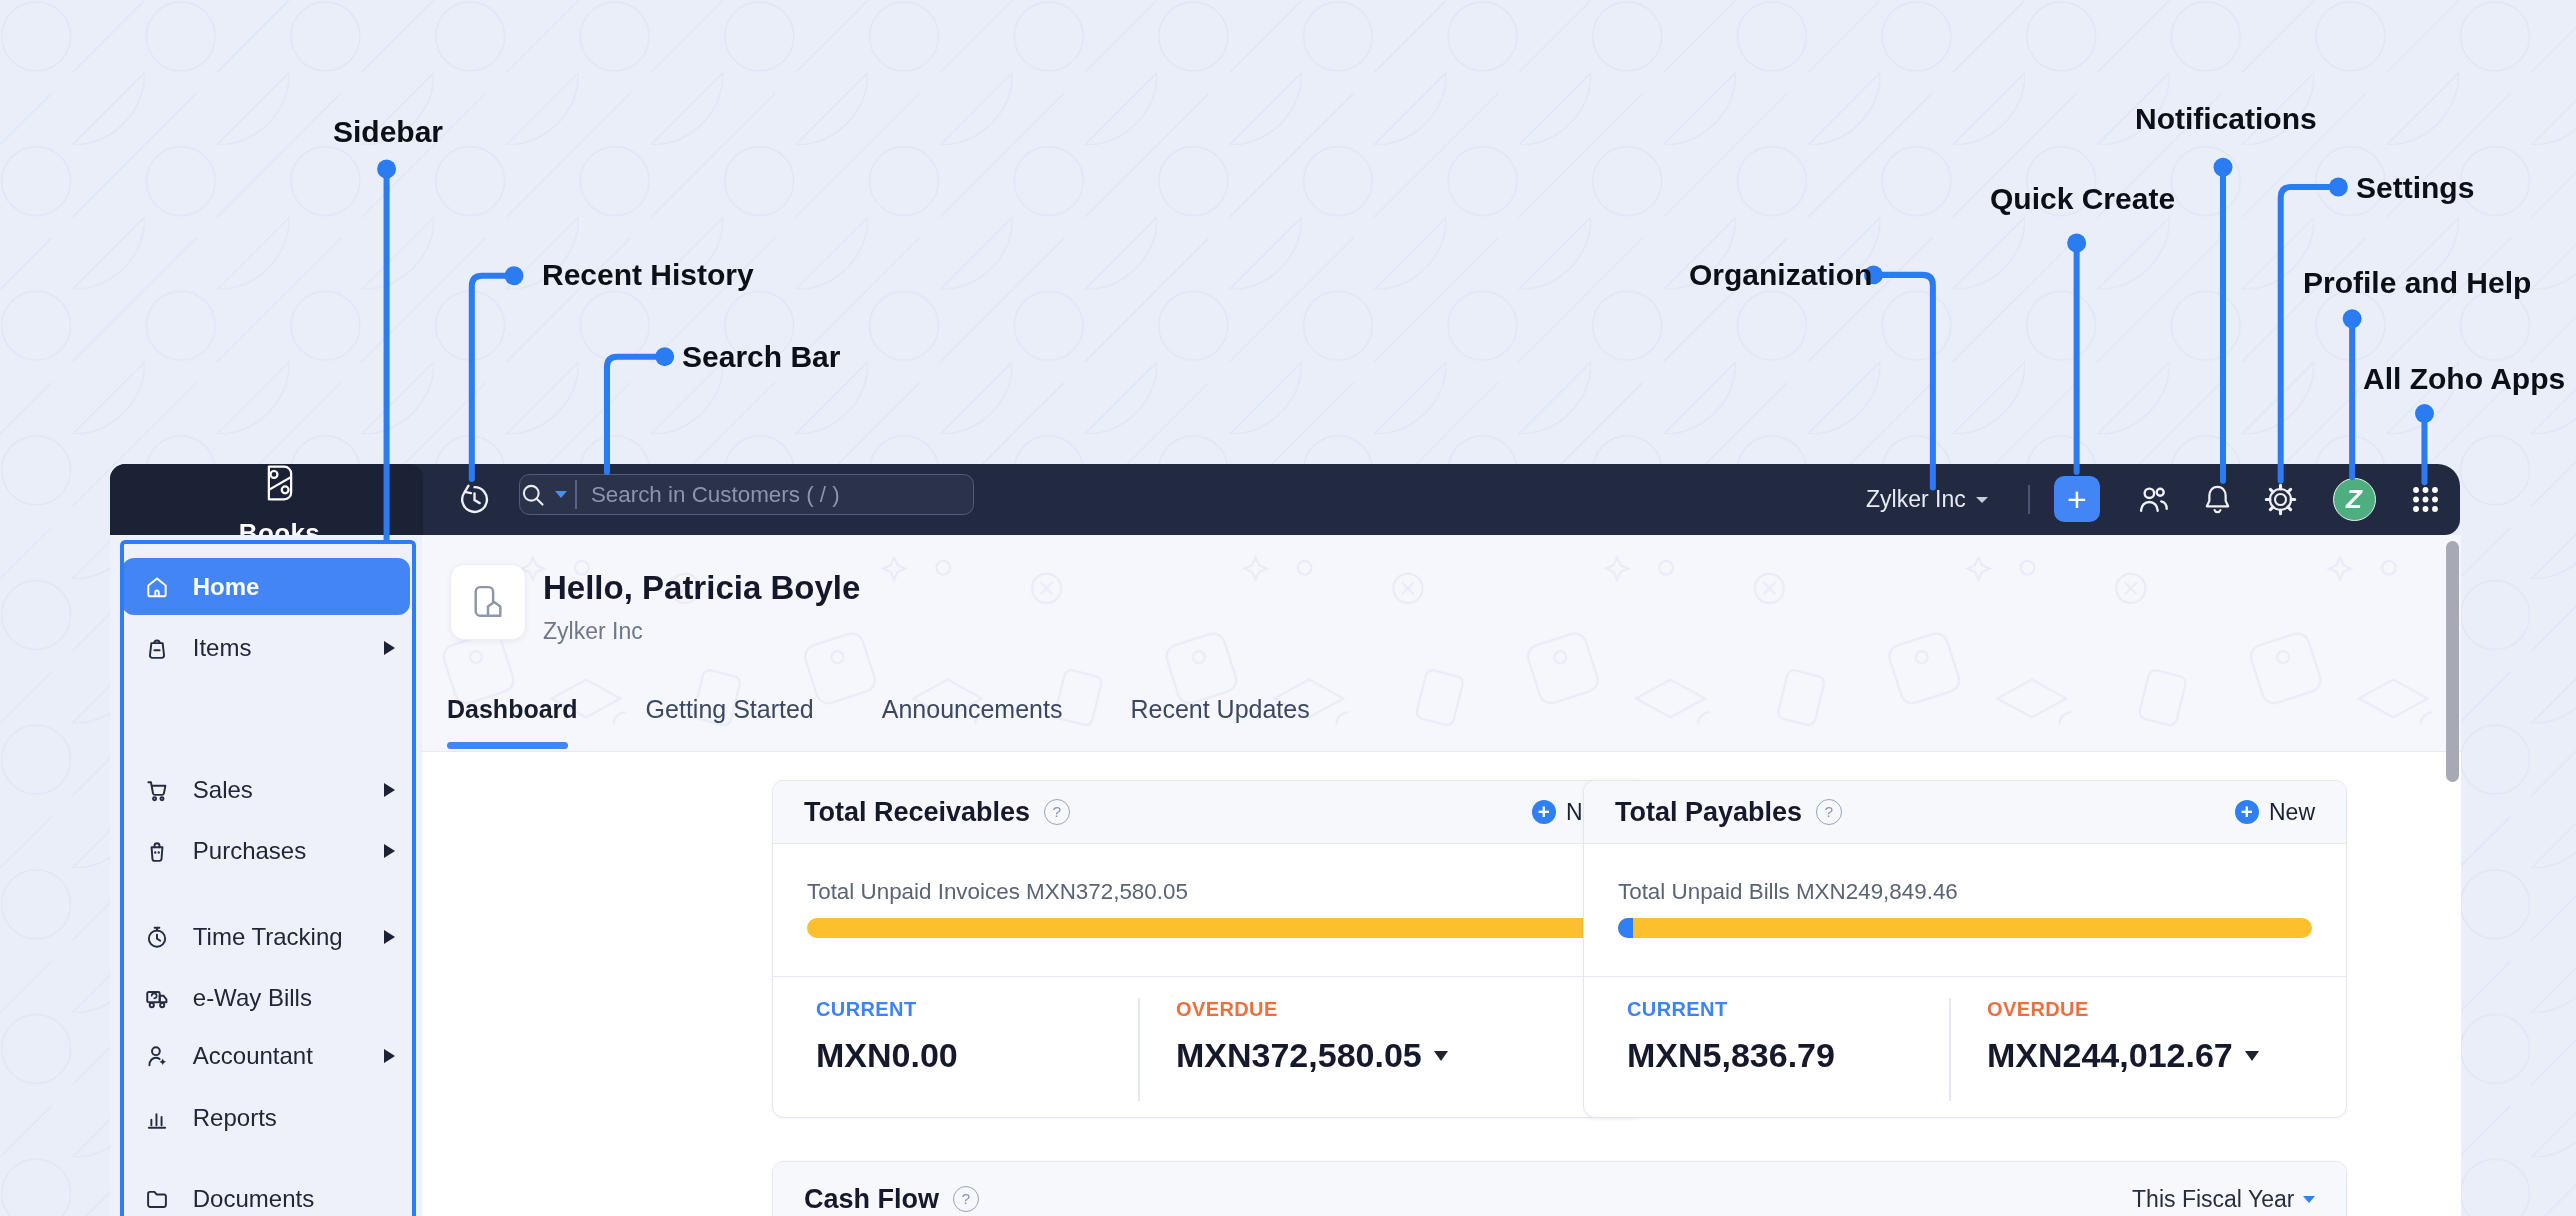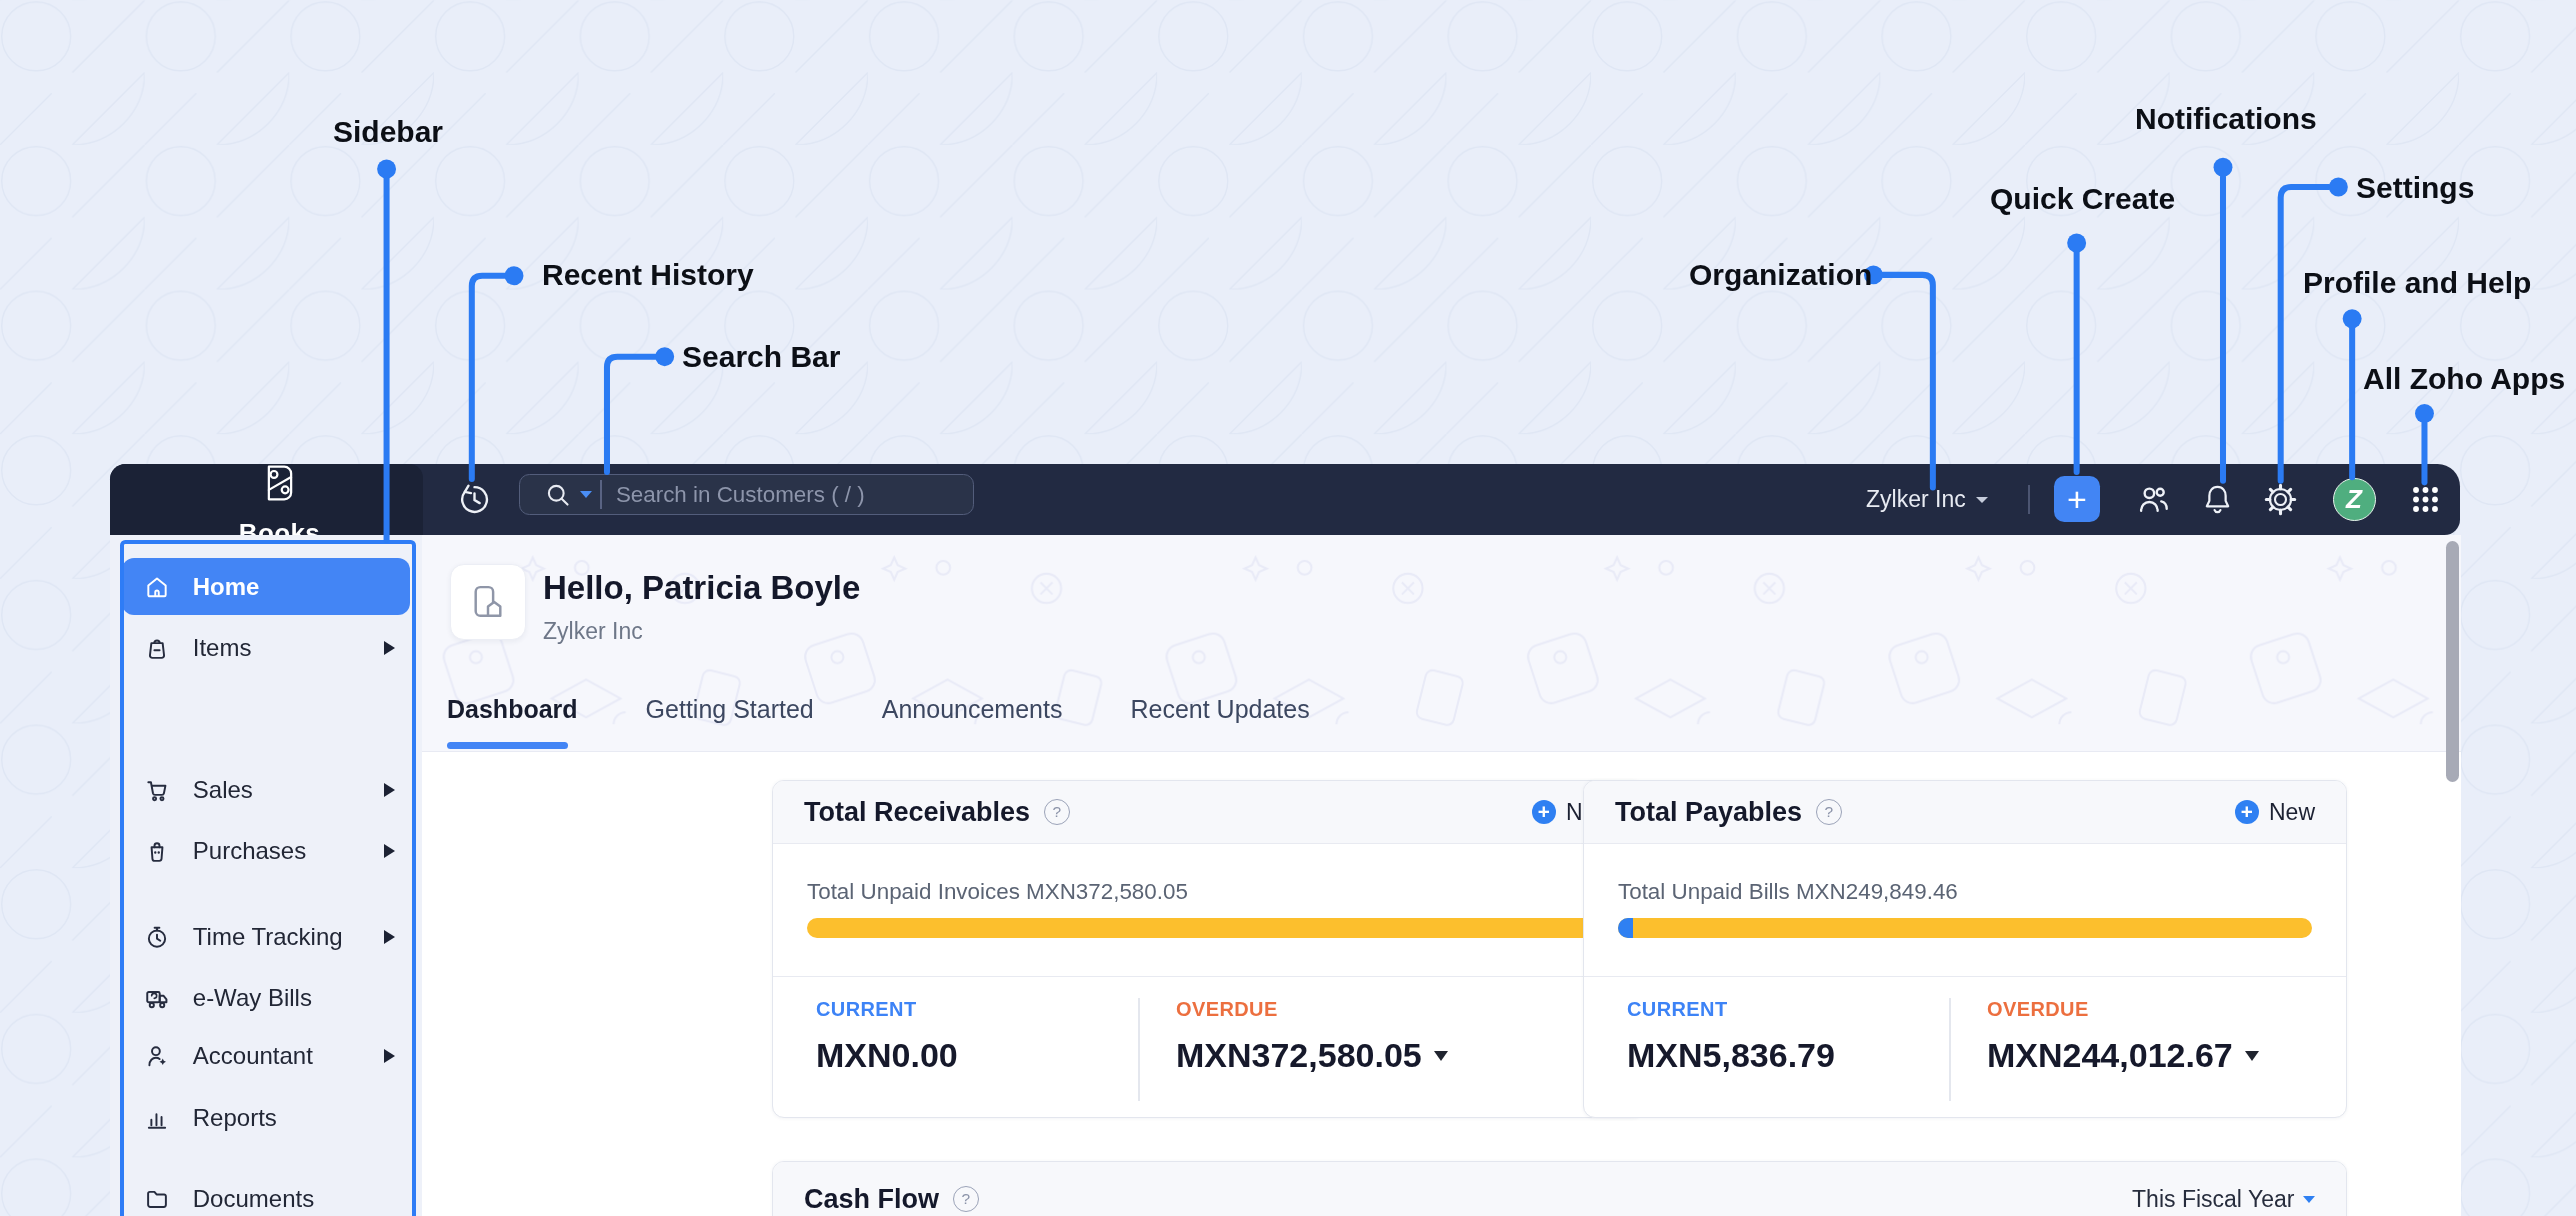--- a/index.html
+++ b/index.html
@@ -11,21 +11,21 @@
   
   .ann-lines{position:absolute;inset:0;z-index:60;pointer-events:none;}
   .ann-label{position:absolute;z-index:61;font-size:30px;font-weight:600;color:#0c0f16;white-space:nowrap;}
   
   .window{position:absolute;left:110px;top:464px;width:2350px;height:752px;z-index:10;}
   .topbar{position:absolute;left:0;top:0;width:2350px;height:71px;background:#222a42;border-radius:15.5px 22.4px 15.5px 0;}
   .logo-block{position:absolute;left:0;top:0;width:313px;height:71px;background:#1b2236;border-radius:15.5px 13.8px 0 0;display:flex;align-items:center;gap:15.5px;padding-left:26px;box-sizing:border-box;flex-direction:column;}
   .brand{color:#fff;font-size:26px;font-weight:600;letter-spacing:0.4px;}
   .tb-icon{position:absolute;top:0;height:71px;display:flex;align-items:center;justify-content:center;cursor:pointer;}
   .searchbox{position:absolute;left:409px;top:10.3px;width:455px;height:41px;box-sizing:border-box;
-    background:#2a3349;border:1.7px solid #535d7b;border-radius:10.3px;display:flex;align-items:center;padding:0 25px;}
+    background:#2a3349;border:1.7px solid #535d7b;border-radius:10.3px;display:flex;align-items:center;padding:0 0;}
   .searchbox .sep{width:1.7px;height:29px;background:#596383;margin:0 12px 0 8.6px;}
   .searchbox input{flex:1;background:transparent;border:none;outline:none;color:#e8ebf2;font-size:22.4px;font-family:inherit;}
   .searchbox input::placeholder{color:#8d95ab;}
   .caret-down{width:0;height:0;border-left:6px solid transparent;border-right:6px solid transparent;border-top:7.7px solid #4a8ef5;}
   .org-switch{position:absolute;left:1756px;top:0;height:71px;display:flex;align-items:center;gap:10.3px;cursor:pointer;color:#e8ebf2;font-size:23px;}
   .org-switch .caret{width:0;height:0;border-left:6px solid transparent;border-right:6px solid transparent;border-top:6.9px solid #c6ccdb;}
   .tb-divider{position:absolute;left:1918px;top:20.7px;width:1.7px;height:29px;background:#4c5572;}
   .plus-btn{position:absolute;left:1944px;top:12px;width:46px;height:46px;background:#4285f4;border-radius:10.3px;display:flex;align-items:center;justify-content:center;cursor:pointer;}
   .plus-btn span{color:#fff;font-size:34px;font-weight:300;line-height:40px;}
   .avatar{width:41px;height:41px;border-radius:50%;background:#4fae7f;border:1.7px solid #e8f3ec;color:#fff;

